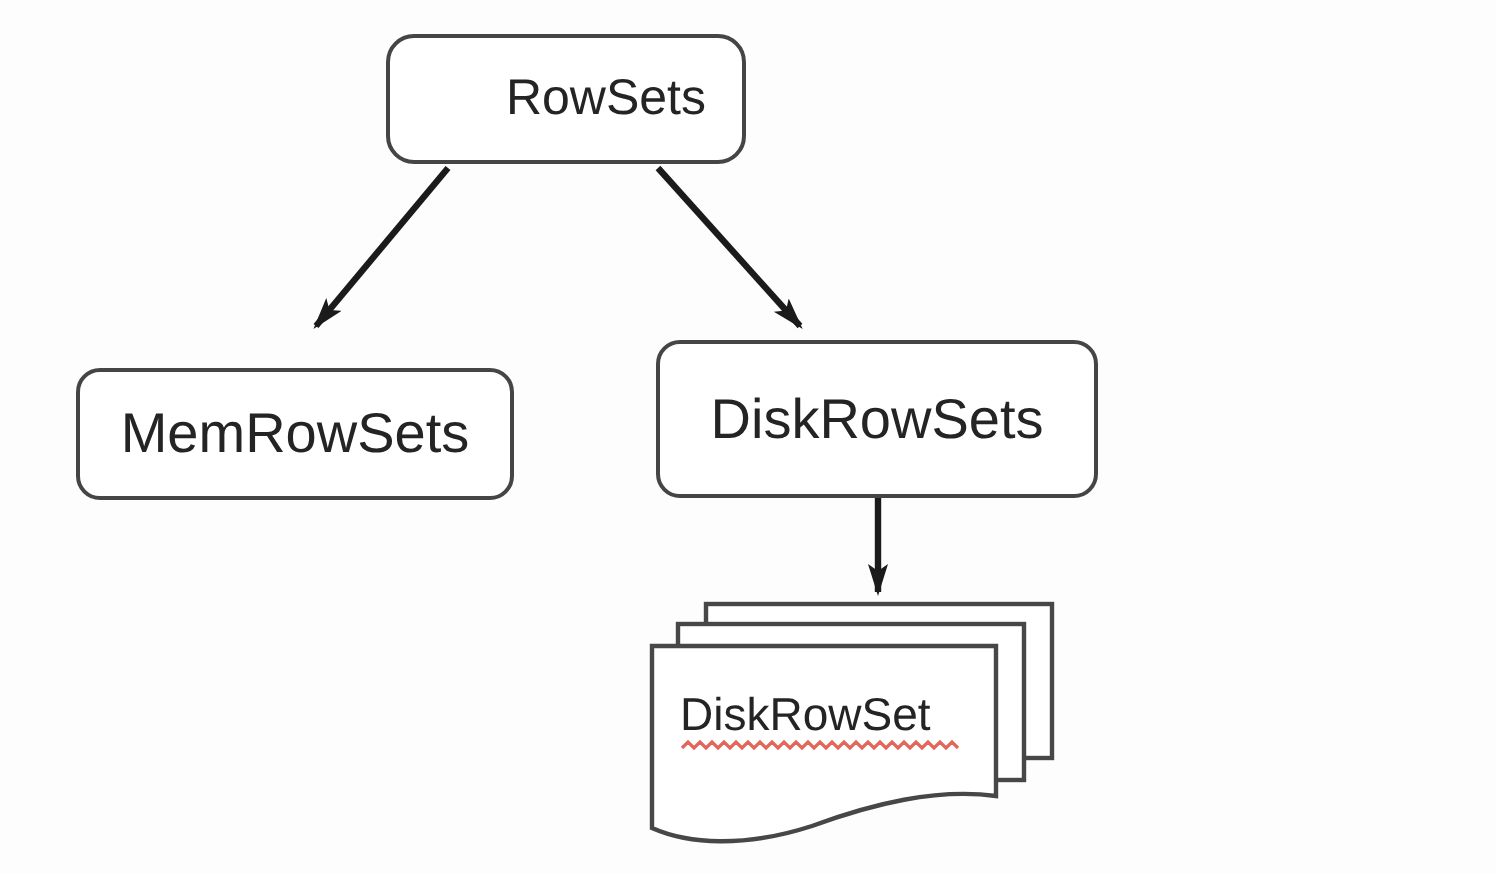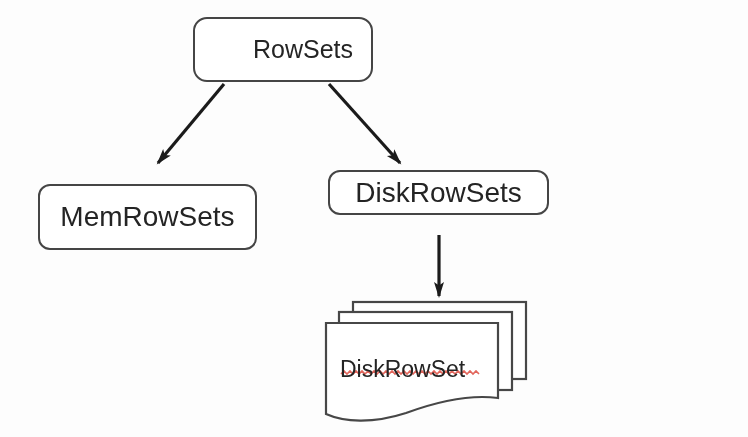--- a/index.html
+++ b/index.html
@@ -18,24 +18,24 @@
   .node{
     position:absolute;
     display:flex;align-items:center;justify-content:center;
     background:#ffffff;
     border:2.5px solid var(--node_border,#454545);
     color:var(--node_text,#222222);
     box-sizing:border-box;
   }
   .node-rowsets{left:193px;top:17px;width:180px;height:65px;border-radius:14px;font-size:25px;padding-left:40px;}
   .node-memrowsets{left:38px;top:170px;width:219px;height:66px;border-radius:12px;font-size:28px;margin-top:14px;}
-  .node-diskrowsets{left:328px;top:170px;width:221px;height:45px;border-radius:12px;font-size:28px;}
+  .node-diskrowsets{left:328px;top:170px;width:221px;height:79px;border-radius:12px;font-size:28px;}
   .doc-label{
     position:absolute;left:340px;top:344px;width:160px;height:26px;
-    font-size:23px;line-height:26px;color:var(--node_text,#222222);margin-top:12px;
+    font-size:23px;line-height:26px;color:var(--node_text,#222222);
   }
 </style>
 </head>
 <body>
 
 <div class="canvas">
 
   <svg class="overlay" viewBox="0 0 748 437" xmlns="http://www.w3.org/2000/svg">
     <defs>
       <marker id="arrow" markerUnits="userSpaceOnUse" markerWidth="20" markerHeight="14" refX="14" refY="5" orient="auto">

